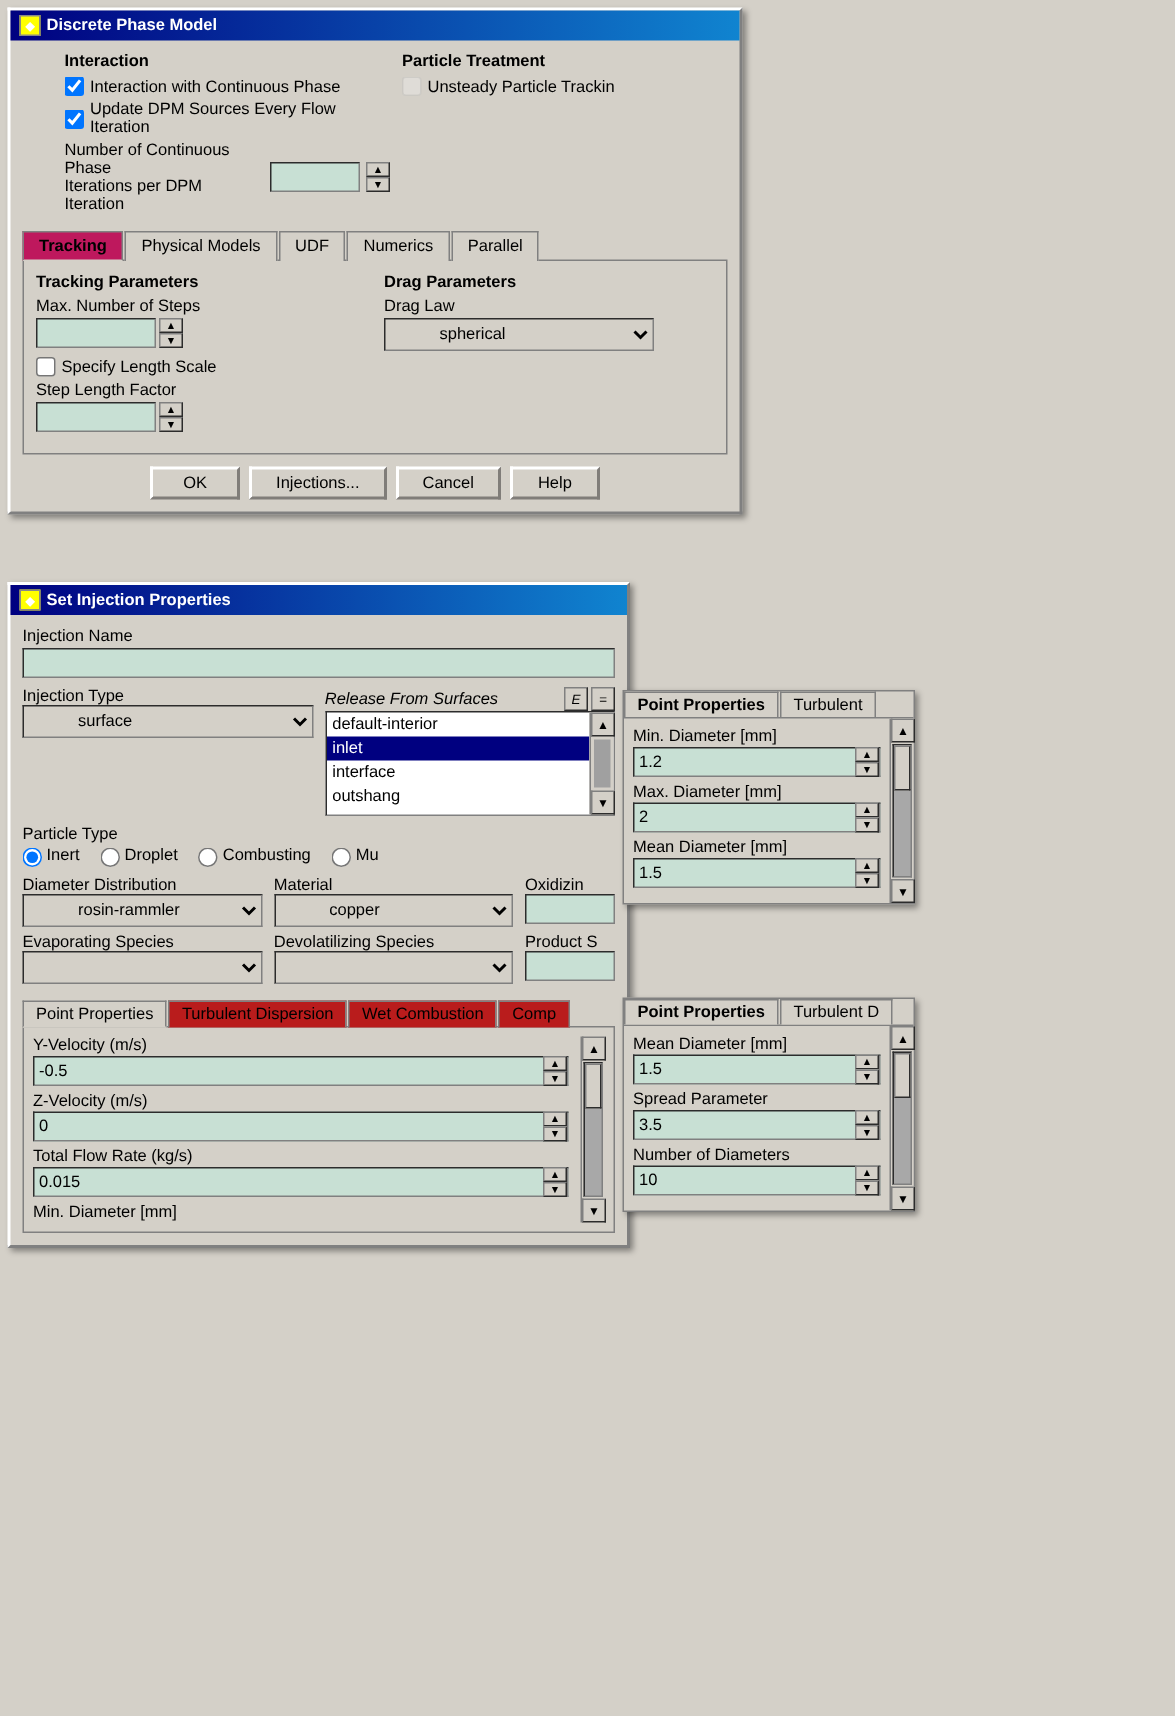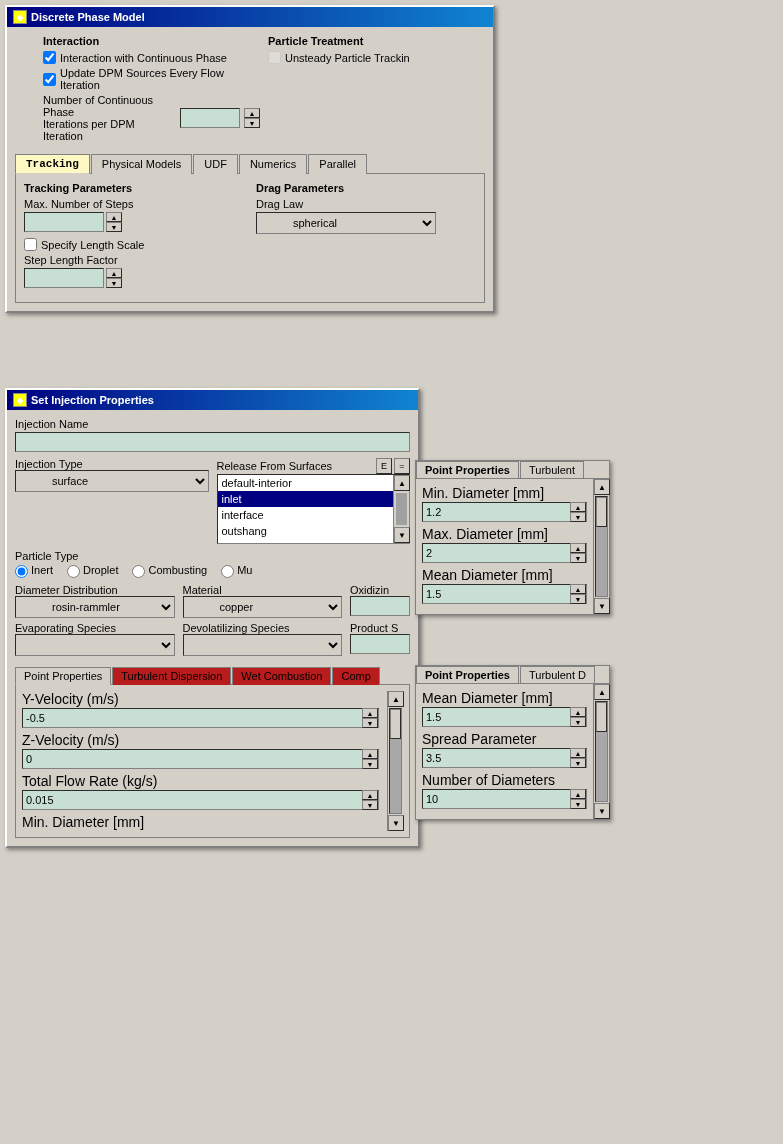--- a/index.html
+++ b/index.html
@@ -113,25 +113,24 @@
       background: #d4d0c8;
       border: 1px solid #808080;
       border-bottom: none;
       cursor: pointer;
       font-size: 11px;
       position: relative;
       top: 1px;
     }
 
     .tab.active {
-      background: #fef9c3;
+      background: #be185d;
       border-bottom: 1px solid #d4d0c8;
       font-weight: bold;
       z-index: 1;
-      font-family: Liberation Mono, monospace;
     }
 
     .tab-content {
       border: 1px solid #808080;
       padding: 8px;
       background: #d4d0c8;
     }
 
     
     .form-group {
@@ -245,20 +244,21 @@
       background: #c8e0d4;
       border: 1px inset #808080;
       font-size: 11px;
       padding: 1px 3px;
     }
 
     .release-list-header {
       display: flex;
       justify-content: space-between;
       align-items: center;
+      font-style: italic;
     }
 
     
     .list-with-scroll {
       display: flex;
       border: 1px inset #808080;
       background: #fff;
       height: 70px;
     }
 
@@ -373,21 +373,21 @@
       width: 195px;
       background: #d4d0c8;
       border: 1px solid #808080;
     }
 
     .prop-field {
       margin-bottom: 4px;
     }
 
     .prop-field-label {
-      font-size: 14px;
+      font-size: 11px;
       margin-bottom: 1px;
     }
 
     .prop-scroll-input {
       display: flex;
       border: 1px inset #808080;
       background: #c8e0d4;
       height: 20px;
       align-items: center;
       margin-bottom: 4px;
@@ -574,20 +574,26 @@
             <label>Drag Law</label>
             <select class="select-input" style="width:180px;">
               <option>spherical</option>
               <option>nonspherical</option>
             </select>
           </div>
         </div>
       </div>
     </div>
 
+    <div class="btn-row">
+      <button class="btn">OK</button>
+      <button class="btn">Injections...</button>
+      <button class="btn">Cancel</button>
+      <button class="btn">Help</button>
+    </div>
   </div>
 </div>
 
 <div id="window-injection" class="window">
   <div class="title-bar">
     <div class="title-bar-icon">◆</div>
     <span>Set Injection Properties</span>
   </div>
   <div class="window-content">
 

